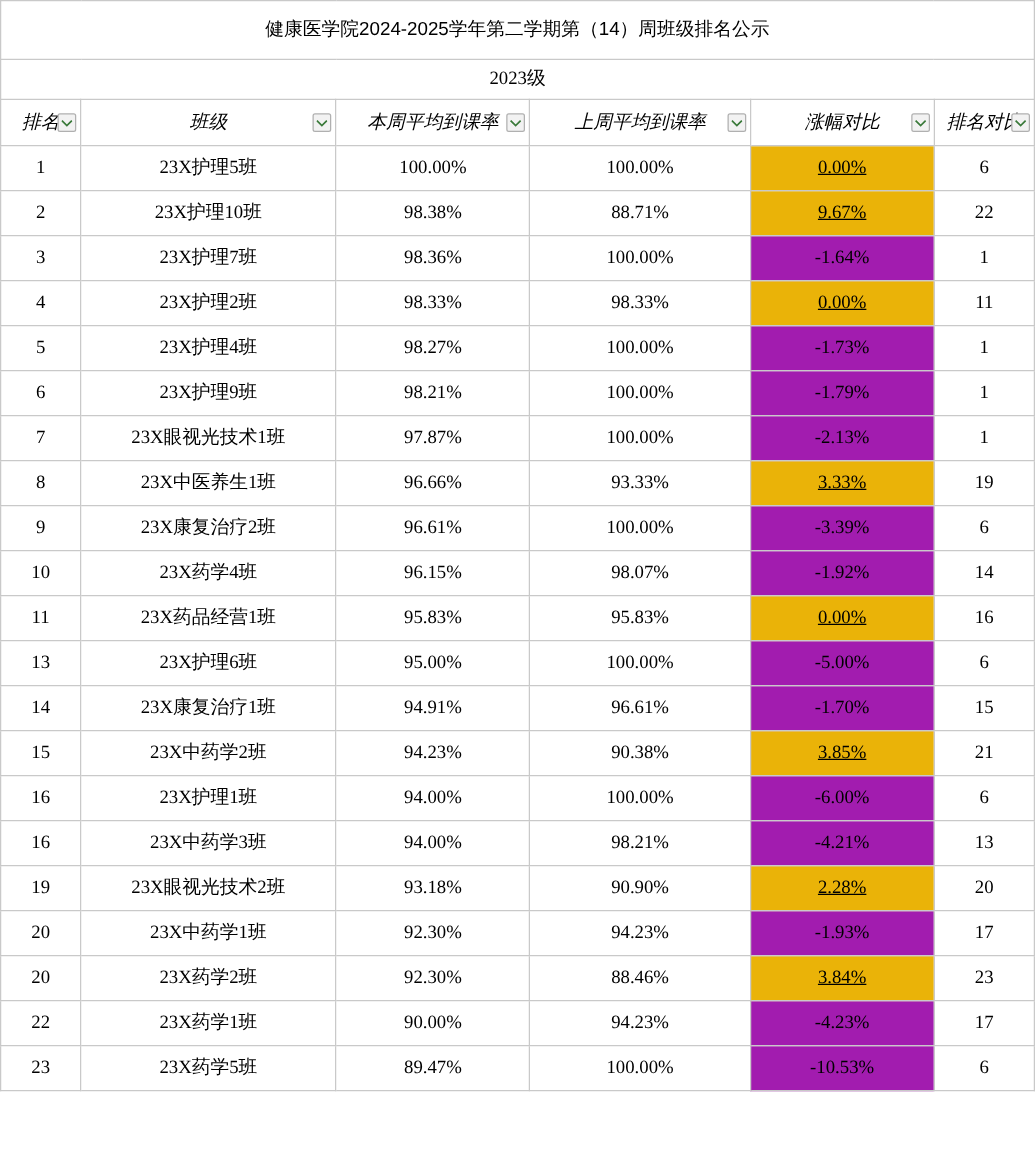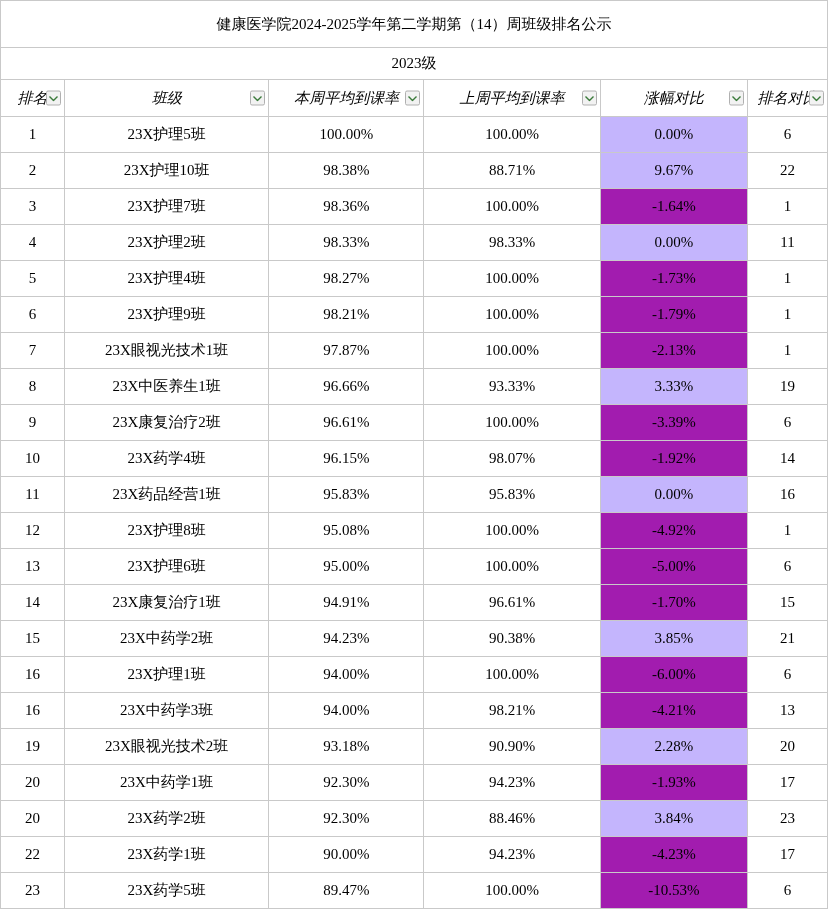--- a/index.html
+++ b/index.html
@@ -29,21 +29,21 @@
     font-weight: normal;
     text-align: center;
     vertical-align: middle;
     font-size: 15px;
     line-height: 1.1;
   }
   .title-cell {
     height: 46px;
     font-size: 25px;
     font-weight: bold;
-    font-family: Liberation Serif, serif;
+    font-family: Liberation Sans, sans-serif;
     letter-spacing: 0px;
     border-left: 1px solid #c9c9c9;
     border-right: 1px solid #c9c9c9;
   }
   .subtitle-cell {
     height: 31px;
     font-size: 17px;
     font-weight: bold;
     font-family: Liberation Serif, serif;
   }
@@ -74,21 +74,22 @@
     height: 35px;
     font-size: 15px;
   }
   .col-rank { width: 64px; }
   .col-class { width: 204px; }
   .col-this { width: 155px; }
   .col-last { width: 176px; }
   .col-change { width: 147px; }
   .col-rankcmp { width: 80px; }
   .cell-up {
-    background: #c4b5fd;
+    background: #eab308;
+    text-decoration: underline;
   }
   .cell-down {
     background: #a21caf;
   }
   .tabular {
     font-family: "Liberation Serif", serif;
   }
 </style>
 </head>
 <body>
@@ -242,28 +243,20 @@
         </tr>
         <tr class="data-row">
           <td class="tabular">11</td>
           <td>23X药品经营1班</td>
           <td class="tabular">95.83%</td>
           <td class="tabular">95.83%</td>
           <td class="tabular cell-up">0.00%</td>
           <td class="tabular">16</td>
         </tr>
         <tr class="data-row">
-          <td class="tabular">12</td>
-          <td>23X护理8班</td>
-          <td class="tabular">95.08%</td>
-          <td class="tabular">100.00%</td>
-          <td class="tabular cell-down">-4.92%</td>
-          <td class="tabular">1</td>
-        </tr>
-        <tr class="data-row">
           <td class="tabular">13</td>
           <td>23X护理6班</td>
           <td class="tabular">95.00%</td>
           <td class="tabular">100.00%</td>
           <td class="tabular cell-down">-5.00%</td>
           <td class="tabular">6</td>
         </tr>
         <tr class="data-row">
           <td class="tabular">14</td>
           <td>23X康复治疗1班</td>

